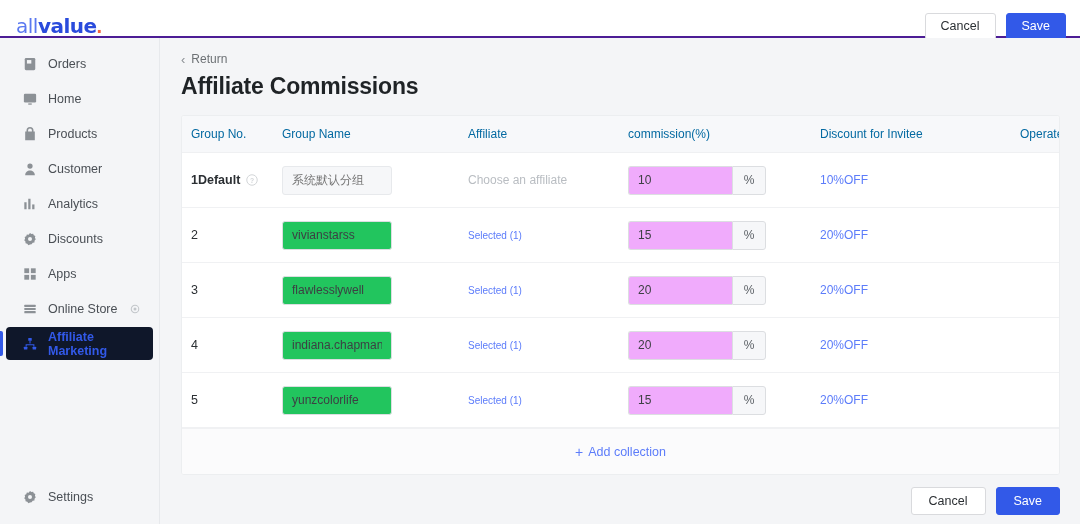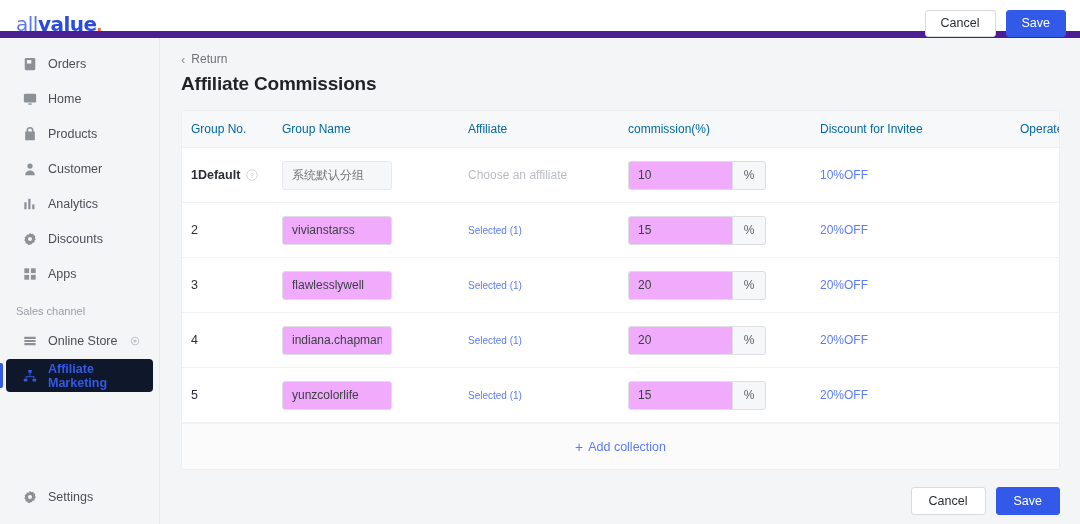--- a/index.html
+++ b/index.html
@@ -12,21 +12,21 @@
     overflow: hidden;
     font-size: 13px;
   }
   .app { width:1080px; height:524px; display:flex; flex-direction:column; background:#f4f5f7; }
 
   
   .topbar {
     height: 38px; min-height:38px; background:#ffffff;
     display:flex; align-items:center; justify-content:space-between;
     padding: 16px 14px 0 16px;
-    border-bottom: 7px solid #4c1d95;
+    border-bottom: 2px solid #4c1d95;
     gap: 31px;
   }
   .logo { font-size: 20px; letter-spacing:-0.5px; display:flex; align-items:baseline; }
   .logo .l1 { color:#5a78f0; font-weight:400; font-family:"DejaVu Sans", sans-serif; }
   .logo .l2 { color:#2a4bdc; font-weight:700; font-family:"DejaVu Sans", sans-serif; }
   .logo .dot { color:#f5643c; font-weight:700; font-size:20px; }
 
   .btn {
     font-family:"Liberation Sans", sans-serif;
     font-size: 12.5px; border-radius:3px; cursor:pointer;
@@ -68,21 +68,21 @@
   .settings-wrap { padding-bottom:10px; }
 
   
   .main { flex:1; min-width:0; display:flex; flex-direction:column; background:#f4f5f7; }
   .main-scroll { flex:1; padding: 14px 20px 0 21px; min-height:0; }
   .return {
     display:flex; align-items:center; gap:6px; color:#6d7175; font-size:12px;
     cursor:pointer; margin-bottom: 7px;
   }
   .return .chev { font-size:13px; color:#8c9196; line-height:1; }
-  .page-title { font-size:19px; font-weight:700; color:#1f2326; margin:0 0 15px 0; letter-spacing:-0.2px; }
+  .page-title { font-size:23px; font-weight:700; color:#1f2326; margin:0 0 15px 0; letter-spacing:-0.2px; }
 
   
   .card { background:#fff; border-radius:3px; border:1px solid #eceef0; overflow:hidden; }
   table.grid { width:100%; border-collapse:collapse; table-layout:fixed; }
   table.grid thead th {
     background:#f7f8fa; text-align:left; font-weight:400; color:#0369a1;
     font-size:12px; padding: 11px 0 11px 0; border-bottom:1px solid #eff0f2;
   }
   table.grid tbody td {
     border-bottom:1px solid #f0f1f3; padding: 0; height: 55px; vertical-align:middle;
@@ -97,21 +97,21 @@
   .c-op { width: 60px; text-align:right; padding-right:10px !important; }
   thead th.c-no { padding-left:9px; }
   thead th.c-op { text-align:right; padding-right:10px; }
 
   .group-no { display:flex; align-items:center; gap:6px; font-size:12.5px; color:#2b2f33; }
   .group-no.bold { font-weight:600; }
   .help-ico { width:12px; height:12px; opacity:.45; }
 
   .txt-input {
     width: 110px; height:29px; border:1px solid #dcdee1; border-radius:3px;
-    background:#f0abfc; font-size:12px; color:#3c4043; padding: 0 9px;
+    background:#22c55e; font-size:12px; color:#3c4043; padding: 0 9px;
     font-family:"Liberation Sans", sans-serif; line-height:27px;
   }
   .txt-input.disabled { background:#f6f7f9; border-color:#e7e9ec; color:#b5b9bd; }
   .aff-link { color:#5c7cfa; font-size:10px; cursor:pointer; }
   .aff-placeholder { color:#b9bdc2; font-size:12px; }
 
   .num-group { display:flex; width: 138px; height:29px; }
   .num-group input {
     flex:1; min-width:0; border:1px solid #dcdee1; border-right:none;
     border-radius:3px 0 0 3px; padding: 0 9px; font-size:12px; color:#3c4043;
@@ -225,21 +225,20 @@
           <svg viewBox="0 0 16 16" width="14" height="14">
               <rect x="1.5" y="1.5" width="5.5" height="5.5"></rect>
               <rect x="9" y="1.5" width="5.5" height="5.5"></rect>
               <rect x="1.5" y="9" width="5.5" height="5.5"></rect>
               <rect x="9" y="9" width="5.5" height="5.5"></rect>
             </svg>
         </span>
         <span class="lbl">Apps</span>
       </div>
 
-      <div class="sec-label">Sales channel</div>
 
       <div class="nav-item">
         <span class="ico">
           <svg viewBox="0 0 16 16" width="14" height="14">
               <rect x="1.5" y="3" width="13" height="2.6" rx="0.6"></rect>
               <rect x="1.5" y="6.8" width="13" height="2.4" rx="0.6"></rect>
               <rect x="1.5" y="10.4" width="13" height="2.4" rx="0.6"></rect>
             </svg>
         </span>
         <span class="lbl">Online Store</span>

